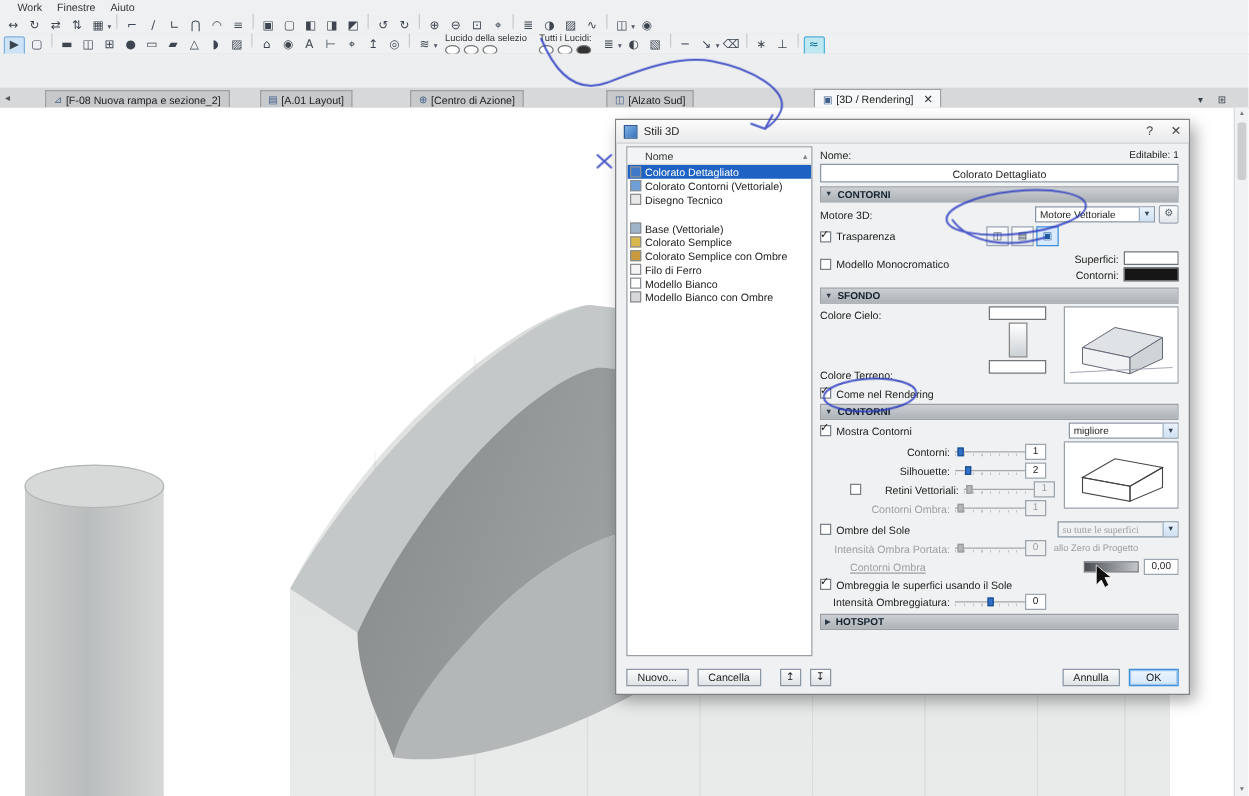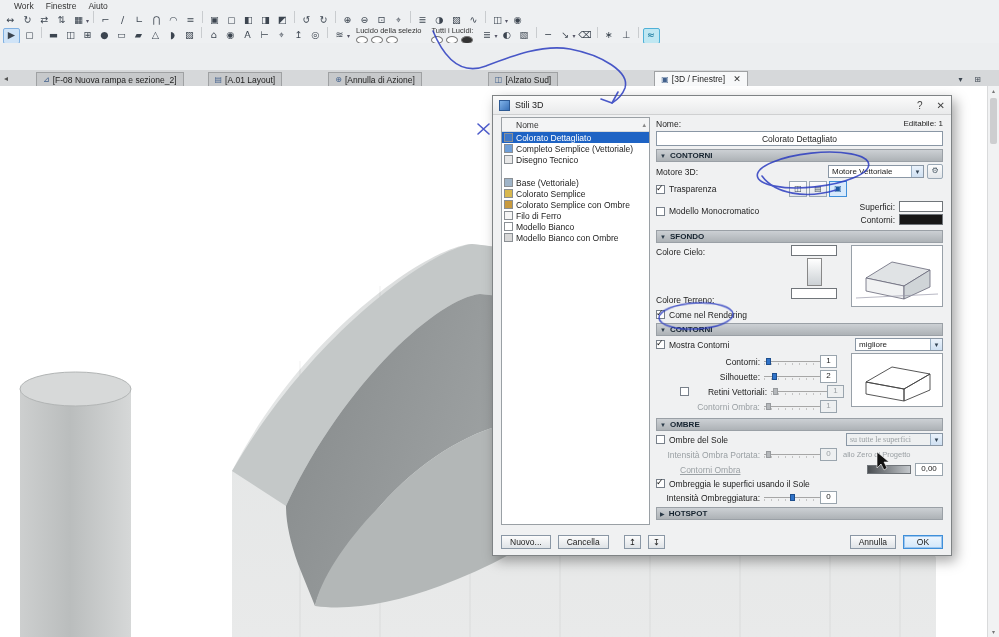--- a/index.html
+++ b/index.html
@@ -171,29 +171,29 @@
         <div class="tab">
           <span class="ticon">⊿</span>
           <span class="tlabel">[F-08 Nuova rampa e sezione_2]</span>
         </div>
         <div class="tab">
           <span class="ticon">▤</span>
           <span class="tlabel">[A.01 Layout]</span>
         </div>
         <div class="tab">
           <span class="ticon">⊕</span>
-          <span class="tlabel">[Annulla di Azione]</span>
+          <span class="tlabel">[Centro di Azione]</span>
         </div>
         <div class="tab">
           <span class="ticon">◫</span>
           <span class="tlabel">[Alzato Sud]</span>
         </div>
         <div class="tab active">
           <span class="ticon">▣</span>
-          <span class="tlabel">[3D / Finestre]</span>
+          <span class="tlabel">[3D / Rendering]</span>
           <span class="tclose">✕</span>
         </div>
       </div>
     <div class="tab-right" id="tab-right">
         <span class="tbicon">▾</span>
         <span class="tbicon">⊞</span>
       </div>
   </div>
 
   <div class="canvas">
@@ -260,21 +260,21 @@
         <span>Nome</span>
         <span class="lsort">▴</span>
       </div>
       <div id="list-host">
           <div class="litem sel">
             <span class="lic" style="background: rgb(63, 120, 200);"></span>
             <span class="llabel">Colorato Dettagliato</span>
           </div>
           <div class="litem">
             <span class="lic" style="background: rgb(111, 159, 216);"></span>
-            <span class="llabel">Completo Semplice (Vettoriale)</span>
+            <span class="llabel">Colorato Contorni (Vettoriale)</span>
           </div>
           <div class="litem">
             <span class="lic" style="background: rgb(232, 232, 232);"></span>
             <span class="llabel">Disegno Tecnico</span>
           </div>
           <div class="lgap"></div>
           <div class="litem">
             <span class="lic" style="background: rgb(159, 180, 200);"></span>
             <span class="llabel">Base (Vettoriale)</span>
           </div>
@@ -418,24 +418,20 @@
         </div>
         <div class="preview" style="height:54px;margin-left:6px;">
           <svg width="90" height="52" viewBox="0 0 90 52">
             <polygon points="14,28 40,13 78,20 52,35" fill="none" stroke="#444" stroke-width="0.9"></polygon>
             <polygon points="14,28 52,35 52,47 14,40" fill="none" stroke="#444" stroke-width="0.9"></polygon>
             <polygon points="52,35 78,20 78,36 52,47" fill="none" stroke="#444" stroke-width="0.9"></polygon>
           </svg>
         </div>
       </div>
 
-      <div class="sechdr">
-        <span class="tri">▼</span>
-        <span>OMBRE</span>
-      </div>
       <div class="row">
         <span class="cb"></span>
         <span class="lbl">Ombre del Sole</span>
         <div class="select dis rght" style="width:97px;">
           <span>su tutte le superfici</span>
           <span class="arr">▼</span>
         </div>
       </div>
       <div class="row">
         <span class="lbl slbl dis">Intensità Ombra Portata:</span>

